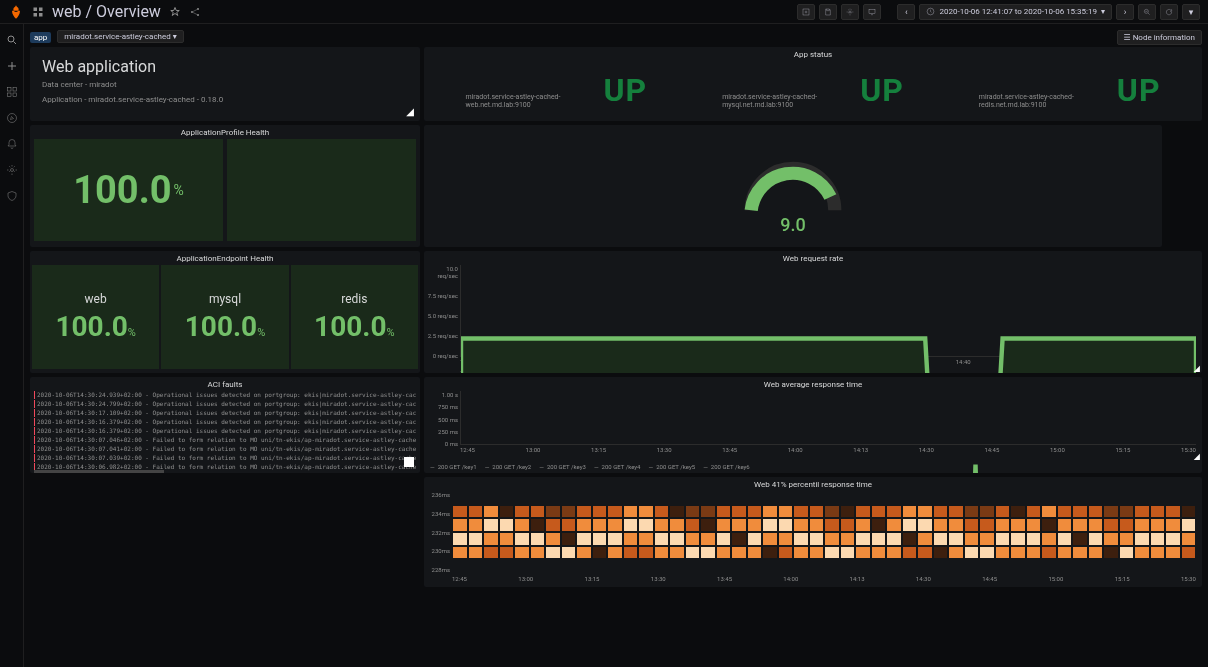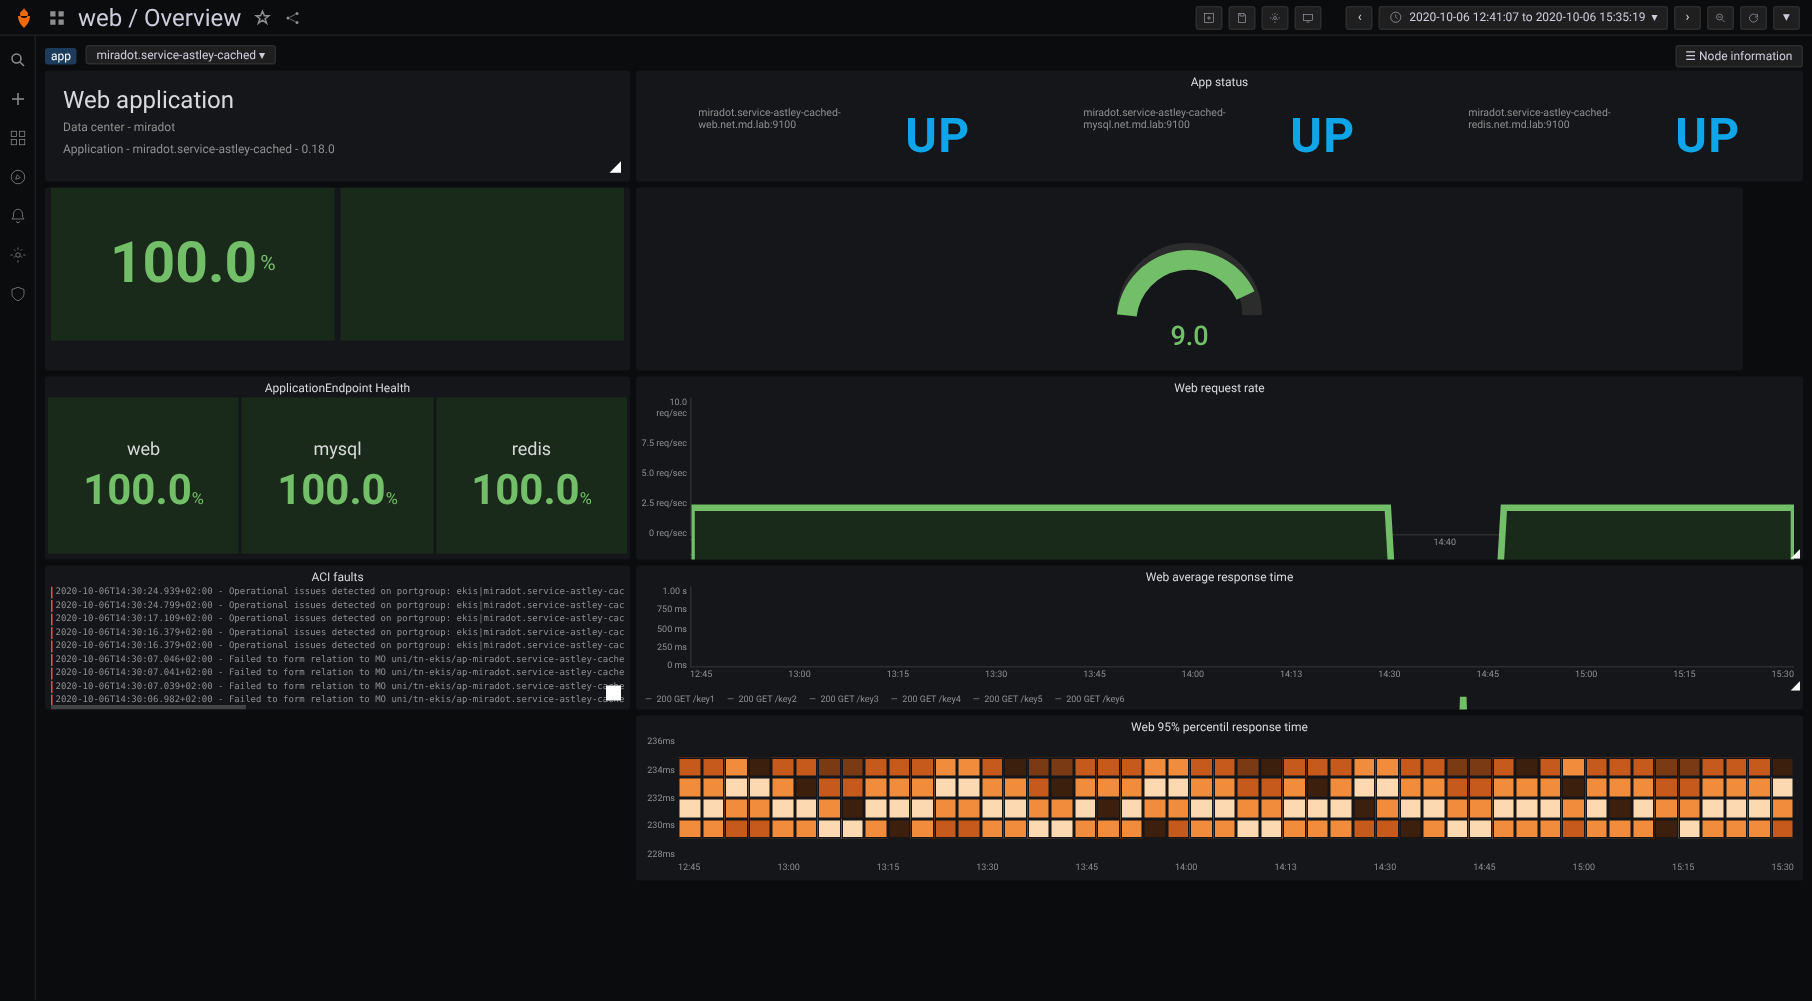--- a/index.html
+++ b/index.html
@@ -112,23 +112,23 @@
 .p-webapp .dot { position: absolute; bottom: 4px; right: 6px; color: #fff; font-size: 10px; }
 
 
 .p-appstatus .status-row {
   display: flex;
   justify-content: space-around;
   align-items: center;
   height: calc(100% - 16px);
   padding: 0 4px;
 }
-.status-item { display: flex; align-items: flex-start; gap: 8px; }
+.status-item { display: flex; align-items: flex-end; gap: 8px; }
 .status-label { font-size: 7px; color: #8e8e8e; max-width: 130px; }
-.status-up { font-size: 32px; font-weight: 700; color: #0ea5e9; letter-spacing: 1px; }
+.status-up { font-size: 32px; font-weight: 700; color: #15803d; letter-spacing: 1px; }
 
 
 .p-bighealth .bars {
   display: flex;
   height: calc(100% - 16px);
   gap: 4px;
   padding: 0 4px 4px;
 }
 .p-bighealth .bar {
   flex: 1;
@@ -350,20 +350,21 @@
             <span class="status-up">UP</span>
           </div>
           <div class="status-item">
             <span class="status-label">miradot.service-astley-cached-redis.net.md.lab:9100</span>
             <span class="status-up">UP</span>
           </div>
         </div>
       </div>
 
       <div class="panel p-bighealth">
+        <div class="panel-title">ApplicationProfile Health</div>
         <div class="bars">
           <div class="bar">
             <span class="val">100.0</span>
             <span class="pct">%</span>
           </div>
           <div class="bar"></div>
         </div>
       </div>
 
       <div class="gauge-cell">
@@ -509,21 +510,21 @@
               <span>200 GET /key5</span>
             </div>
             <div class="legend-item">
               <span>—</span>
               <span>200 GET /key6</span>
             </div>
           </div>
       </div>
 
       <div class="panel p-heat">
-        <div class="panel-title">Web 95% percentil response time</div>
+        <div class="panel-title">Web 41% percentil response time</div>
         <div class="hm-wrap">
           <div class="hm-y" id="hm-y">
               <div>236ms</div>
               <div>234ms</div>
               <div>232ms</div>
               <div>230ms</div>
               <div>228ms</div>
             </div>
           <div class="hm-grid" id="hm-grid">
               <div class="hm-col">

